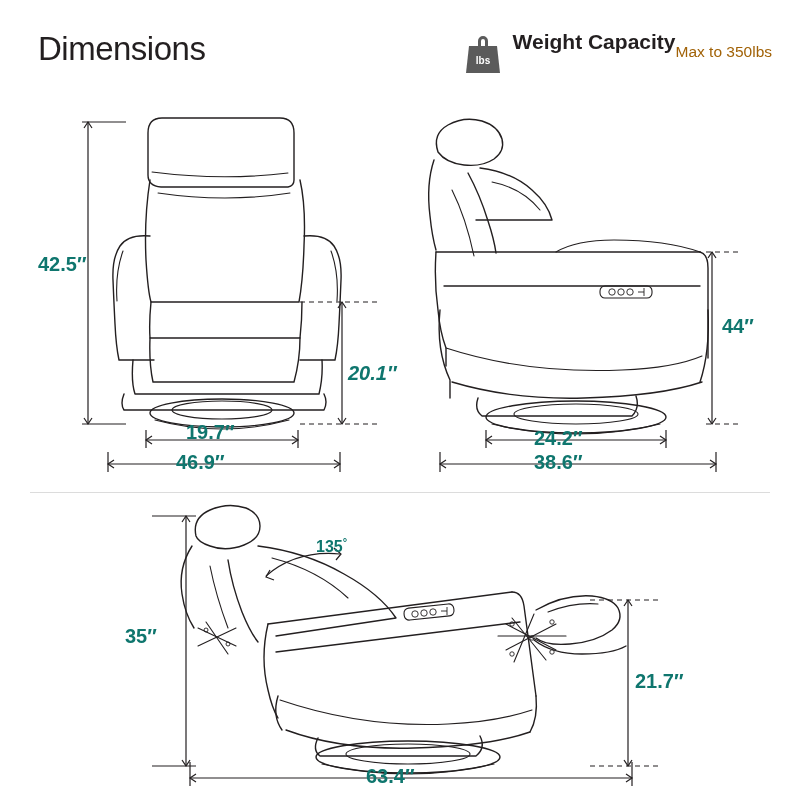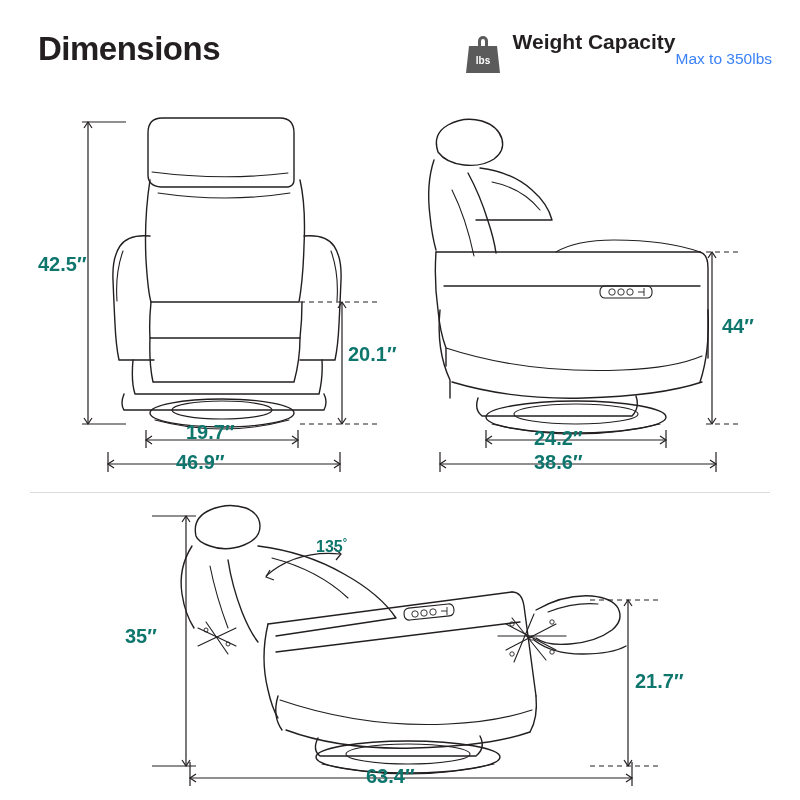--- a/index.html
+++ b/index.html
@@ -20,21 +20,21 @@
     width: 800px;
     height: 800px;
   }
 
   
   .title {
     position: absolute;
     left: 38px;
     top: 30px;
     font-size: 33px;
-    font-weight: bold;
+    font-weight: normal;
     letter-spacing: -0.5px;
     color: #231f20;
   }
   .weight-block {
     position: absolute;
     right: 28px;
     top: 30px;
     display: flex;
     align-items: flex-start;
     gap: 10px;
@@ -52,22 +52,22 @@
     line-height: 1.15;
   }
   .weight-title {
     font-size: 21px;
     font-weight: bold;
     color: #231f20;
     white-space: nowrap;
   }
   .weight-sub {
     font-size: 15.5px;
-    color: #3b82f6;
-    margin-top: 20px;
+    color: #a16207;
+    margin-top: 13px;
     white-space: nowrap;
   }
 
   
   .divider {
     position: absolute;
     left: 30px;
     right: 30px;
     top: 492px;
     height: 1px;
@@ -298,21 +298,21 @@
 
       <path class="dim" d="M190 762 V786"></path>
       <path class="dim" d="M632 762 V786"></path>
       <path class="dim" d="M190 778 H632"></path>
       <path class="dim" d="M196 774 L190 778 L196 782"></path>
       <path class="dim" d="M626 774 L632 778 L626 782"></path>
     </g>
   </svg>
 
   <div class="dim-label" style="left: 38px; top: 253px;">42.5″</div>
-  <div class="dim-label" style="left: 348px; top: 343px;">20.1″</div>
+  <div class="dim-label" style="left: 348px; top: 362px; font-style: italic;">20.1″</div>
   <div class="dim-label" style="left: 186px; top: 421px;">19.7″</div>
   <div class="dim-label" style="left: 176px; top: 451px;">46.9″</div>
 
   <div class="dim-label" style="left: 722px; top: 315px;">44″</div>
   <div class="dim-label" style="left: 534px; top: 427px;">24.2″</div>
   <div class="dim-label" style="left: 534px; top: 451px;">38.6″</div>
 
   <div class="dim-label small" style="left: 316px; top: 536px;">
     <span>135</span><span style="font-size:11px; vertical-align: super;">°</span>
   </div>

